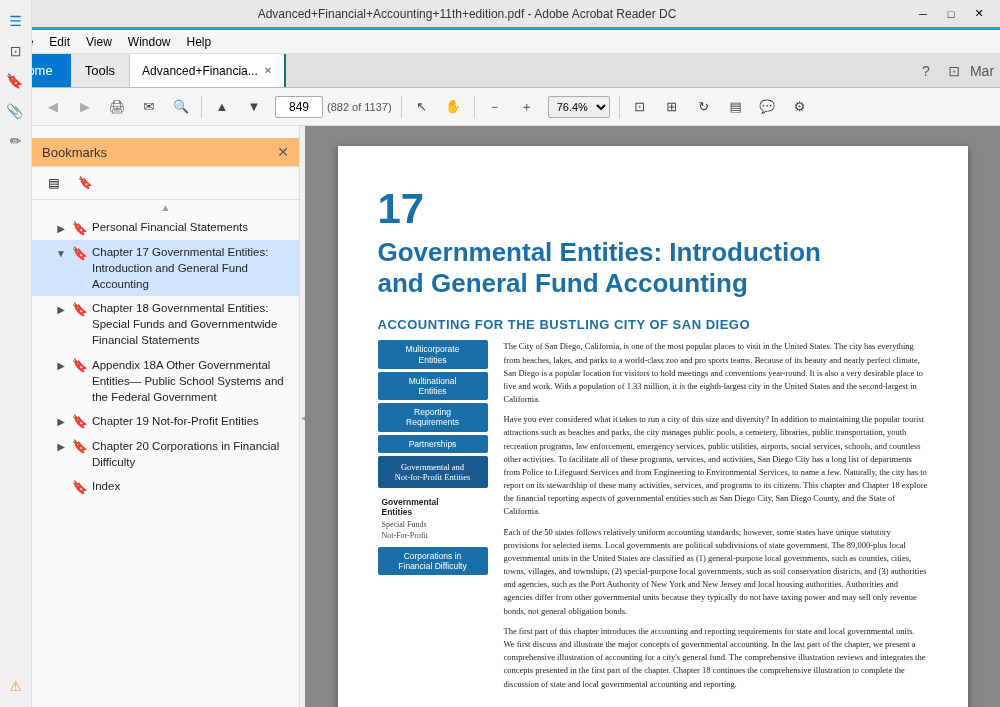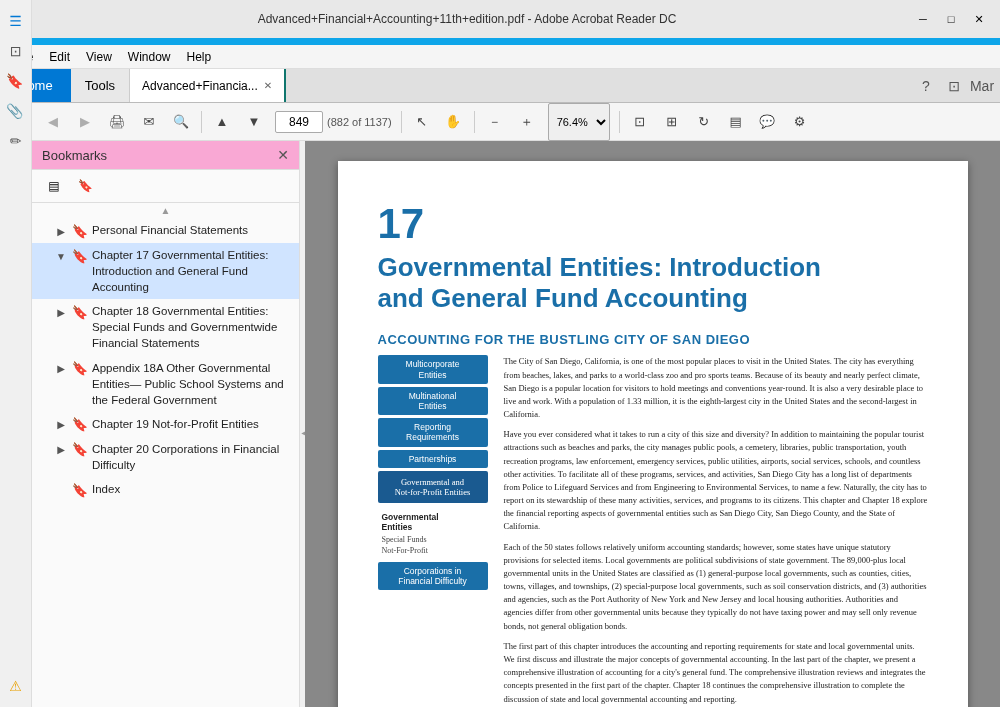--- a/index.html
+++ b/index.html
@@ -1,22 +1,22 @@
 <!DOCTYPE html>
 <html><head>
   <meta charset="utf-8">
   <style>
     * { margin: 0; padding: 0; box-sizing: border-box; }
     body { font-family: 'Segoe UI', Arial, sans-serif; font-size: 12px; background: #f0f0f0; width: 1000px; height: 707px; overflow: hidden; }
 
     
     .title-bar {
       background: #e8e8e8;
-      border-bottom: 7px solid #0ea5e9;
-      height: 45px;
+      border-bottom: 3px solid #0ea5e9;
+      height: 30px;
       display: flex;
       align-items: center;
       justify-content: space-between;
       padding: 0 8px;
     }
     .title-bar-left { display: flex; align-items: center; gap: 6px; }
     .title-bar-center { font-size: 12px; color: #333; flex: 1; text-align: center; }
     .title-bar-right { display: flex; gap: 2px; }
     .win-btn { width: 26px; height: 20px; display: flex; align-items: center; justify-content: center; font-size: 11px; cursor: pointer; border: none; background: transparent; }
     .acrobat-icon { width: 16px; height: 16px; background: #c00; border-radius: 2px; display: flex; align-items: center; justify-content: center; }
@@ -102,21 +102,21 @@
     .page-input-group {
       display: flex; align-items: center; gap: 4px; margin: 0 4px;
     }
     .page-input {
       width: 48px; height: 22px; text-align: center;
       border: 1px solid #aaa; font-size: 12px; border-radius: 2px;
     }
     .page-total { font-size: 11px; color: #555; }
     .zoom-group { display: flex; align-items: center; margin: 0 4px; }
     .zoom-select {
-      height: 38px; border: 1px solid #aaa; font-size: 11px;
+      height: 22px; border: 1px solid #aaa; font-size: 11px;
       padding: 0 4px; border-radius: 2px; min-width: 60px;
     }
 
     
     .main-layout {
       display: flex;
       height: calc(707px - 30px - 24px - 34px - 38px);
     }
 
     
@@ -128,21 +128,22 @@
       display: flex;
       flex-direction: column;
       overflow: hidden;
     }
     .sidebar-header {
       display: flex;
       align-items: center;
       justify-content: space-between;
       padding: 6px 10px;
       border-bottom: 1px solid #ddd;
-      background: #f9a8d4;
+      background: #fdba74;
+      margin-top: 12px;
     }
     .sidebar-title { font-size: 13px; font-weight: 500; color: #333; }
     .sidebar-close { cursor: pointer; font-size: 14px; color: #555; }
     .sidebar-toolbar {
       display: flex;
       align-items: center;
       padding: 4px 8px;
       gap: 4px;
       border-bottom: 1px solid #ddd;
     }

